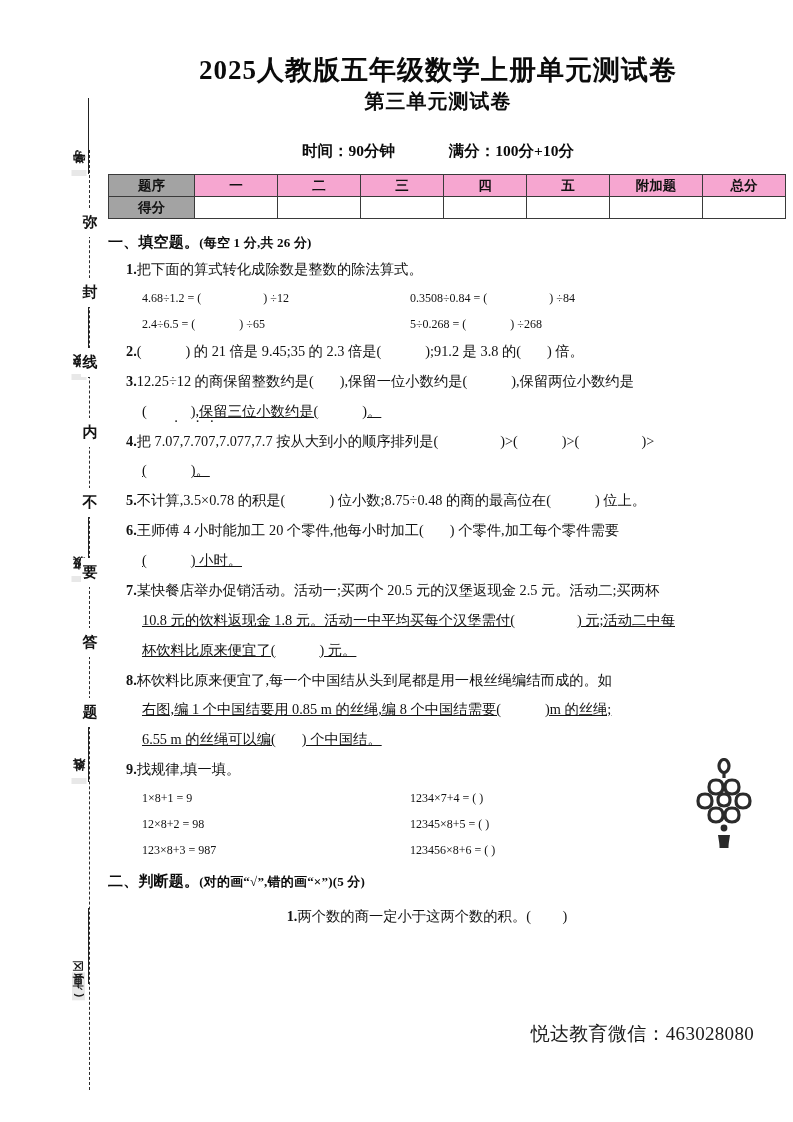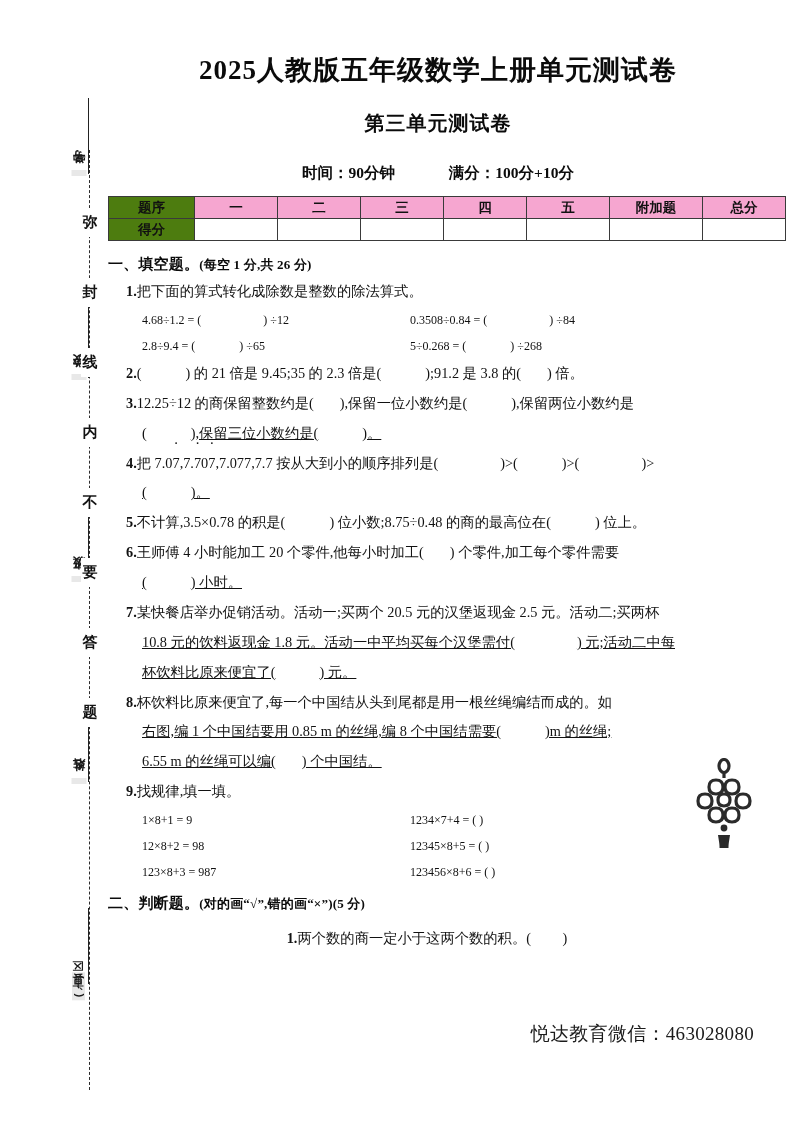--- a/index.html
+++ b/index.html
@@ -87,21 +87,20 @@
   #main-title {
     margin-top: 52px;
     text-align: center;
     font-family: "Liberation Serif", "DejaVu Serif", serif;
     font-size: 27px;
     font-weight: 700;
     letter-spacing: 1px;
     color: #0b0b0b;
   }
   #sub-title {
-    margin-top: 22px;
     text-align: center;
     font-size: 20px;
     font-weight: 700;
     letter-spacing: 1px;
     color: #0b0b0b;
   }
   #exam-meta {
     margin-top: 26px;
     text-align: center;
     font-size: 15.5px;
@@ -122,21 +121,21 @@
     height: 21px;
     text-align: center;
     vertical-align: middle;
     font-family: "Liberation Sans", "DejaVu Sans", sans-serif;
     font-size: 13.5px;
     font-weight: 700;
     color: #111;
     padding: 0;
   }
   #score-table td.hdr { background: #f6a6d0; }
-  #score-table td.rowlabel { background: #4d7c0f; }
+  #score-table td.rowlabel { background: #a3a3a3; }
   #score-table col.c-label { width: 86px; }
   #score-table col.c-num { width: 83px; }
   #score-table col.c-extra { width: 93px; }
   #score-table col.c-total { width: 83px; }
 
   
   #content {
     margin-top: 14px;
     padding-right: 4px;
   }
@@ -314,21 +313,21 @@
     <div class="expr-row">
       <div class="col1">
         <span>4.68÷1.2 = (</span><span class="blank-l"></span><span>) ÷12</span>
       </div>
       <div class="col2">
         <span>0.3508÷0.84 = (</span><span class="blank-l"></span><span>) ÷84</span>
       </div>
     </div>
     <div class="expr-row">
       <div class="col1">
-        <span>2.8÷9.4 = (</span><span class="blank-m"></span><span>) ÷65</span>
+        <span>2.4÷6.5 = (</span><span class="blank-m"></span><span>) ÷65</span>
       </div>
       <div class="col2">
         <span>5÷0.268 = (</span><span class="blank-m"></span><span>) ÷268</span>
       </div>
     </div>
 
     <div class="q">
       <span class="qn">2.</span><span>(</span><span class="blank-m"></span><span>) 的 21 倍是 9.45;35 的 2.3 倍是(</span><span class="blank-m"></span><span>);91.2 是 3.8 的(</span><span class="blank-s"></span><span>) 倍。</span>
     </div>
 

